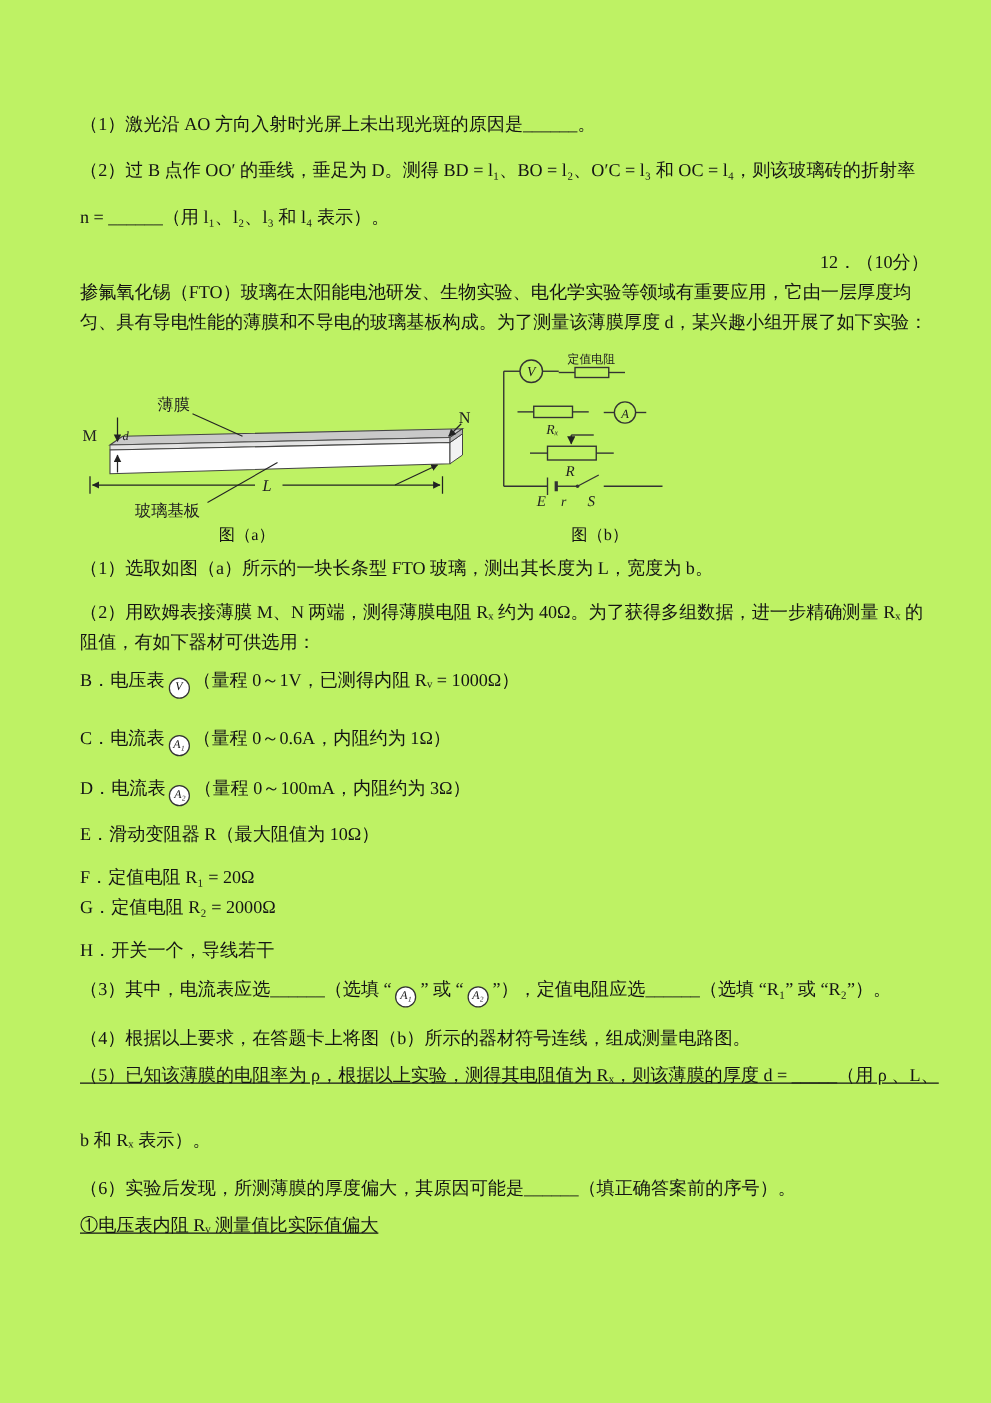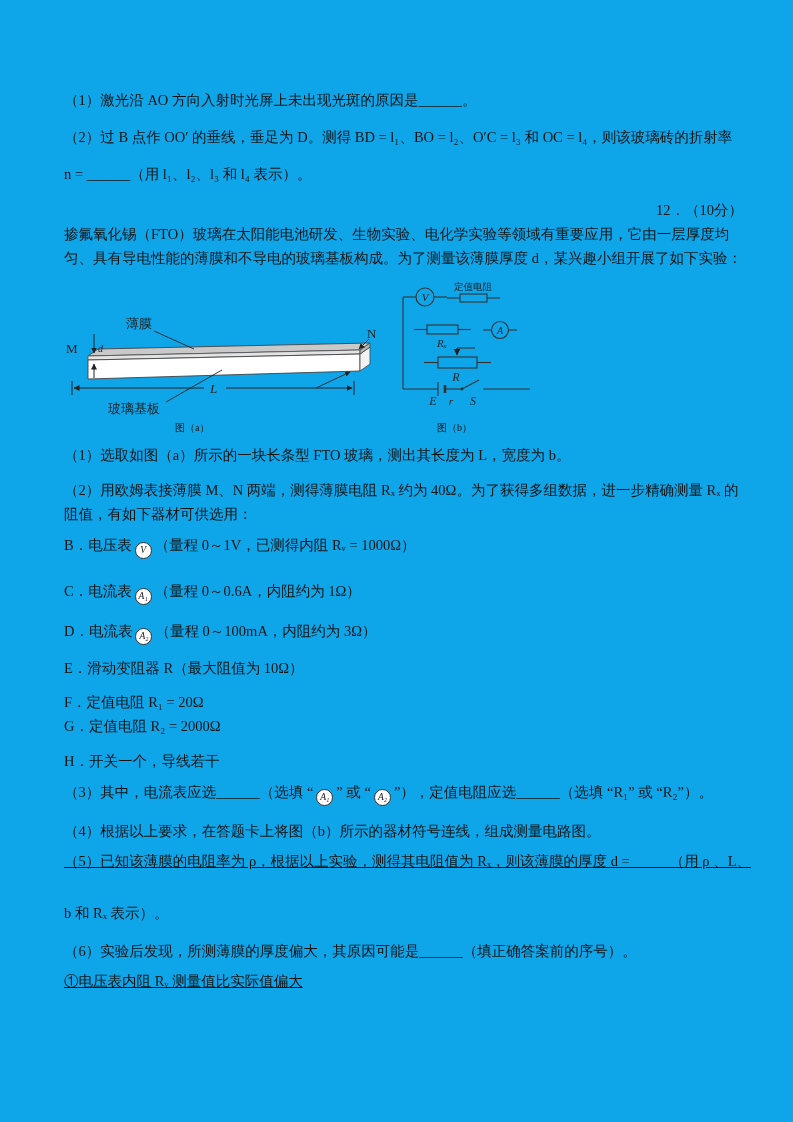--- a/index.html
+++ b/index.html
@@ -1,19 +1,19 @@
 <!DOCTYPE html>
 <html><head>
 <meta charset="utf-8">
 <style>
   html,body{margin:0;padding:0;background:#ffffff;}
   .page{
     position:relative;
     width:793px;height:1122px;
-    background:#0ea5e9;
+    background:#bef264;
     box-sizing:border-box;
     padding:88px 50px 0 64px;
     font-family:"Liberation Serif","DejaVu Serif",serif;
     font-size:14.5px;
     line-height:24px;
     color:#141414;
     overflow:hidden;
   }
   .line{margin:0;}
   .nowrap{white-space:nowrap;}
@@ -21,23 +21,23 @@
   .mt10{margin-top:10px;}.mt11{margin-top:11px;}.mt12{margin-top:12px;text-align:right;}
   .mt13{margin-top:13px;}.mt14{margin-top:14px;}.mt16{}
   .mt18{margin-top:28px;}.mt20{margin-top:20px;}
   .meter{
     display:inline-block;width:17px;height:17px;
     border:1.2px solid #333;border-radius:50%;
     text-align:center;line-height:15px;font-size:9.5px;font-style:italic;
     vertical-align:-3px;margin:0 3px;background:#fff;box-sizing:border-box;
   }
   .figrow{position:relative;height:163px;margin-top:10px;}
-  .figcap{position:absolute;top:136px;font-size:10px;}
+  .figcap{position:absolute;top:136px;font-size:13px;}
   .capA{left:111px;}
-  .capB{left:373px;}
+  .capB{left:393px;}
   svg{overflow:visible;}
   svg text{font-family:"Liberation Serif","DejaVu Serif",serif;fill:#222;}
 </style>
 </head>
 <body>
 
 <div class="page">
 
   <p class="line">（1）激光沿 AO 方向入射时光屏上未出现光斑的原因是______。</p>
   <p class="line nowrap mt13">（2）过 B 点作 OO′ 的垂线，垂足为 D。测得 BD = l₁、BO = l₂、O′C = l₃ 和 OC = l₄，则该玻璃砖的折射率</p>

